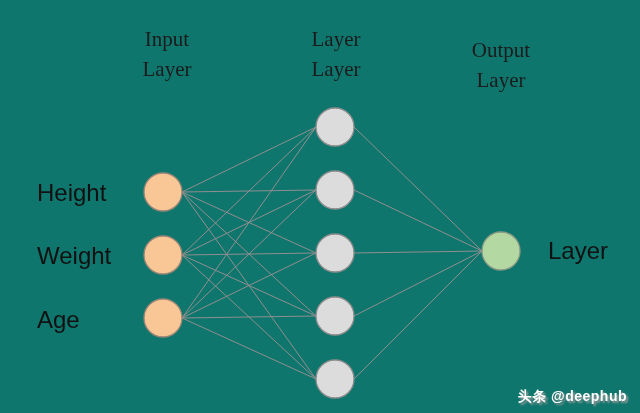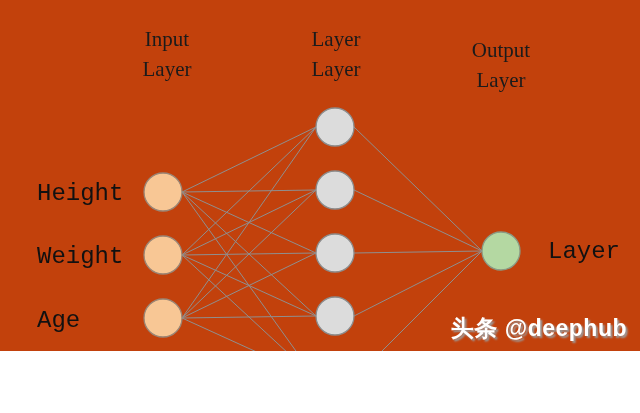--- a/index.html
+++ b/index.html
@@ -3,22 +3,22 @@
 <meta charset="utf-8">
 <style>
   html, body {
     margin: 0;
     padding: 0;
     background: #ffffff;
   }
   .canvas {
     position: relative;
     width: 640px;
-    height: 351px;
-    background: #c2410c;
+    height: 413px;
+    background: #0f766e;
     overflow: hidden;
     font-family: "Liberation Sans", sans-serif;
   }
   .net-svg {
     position: absolute;
     left: 0;
     top: 0;
   }
   .layer-header {
     position: absolute;
@@ -30,35 +30,35 @@
     line-height: 30px;
     color: #1b1b1b;
     white-space: normal;
   }
   .header-input  { left: 122px; }
   .header-hidden { left: 291px; }
   .header-output { left: 456px; margin-top: 11px; }
   .node-label {
     position: absolute;
     transform: translateY(-50%);
-    font-family: Liberation Mono, monospace;
+    font-family: Liberation Sans, sans-serif;
     font-size: 24px;
     color: #111111;
     white-space: nowrap;
   }
   .label-height { left: 37px;  top: 193px; }
   .label-weight { left: 37px;  top: 256px; }
   .label-age    { left: 37px;  top: 320px; }
   .label-size   { left: 548px; top: 251px; }
   .watermark {
     position: absolute;
     right: 13px;
     bottom: 7px;
     font-family: "Liberation Sans", sans-serif;
-    font-size: 23px;
+    font-size: 14px;
     font-weight: 700;
     letter-spacing: 0.5px;
     color: #ffffff;
     text-shadow: 2px 2px 2px #9b9b9b;
     white-space: nowrap;
   }
 </style>
 </head>
 <body>
 

